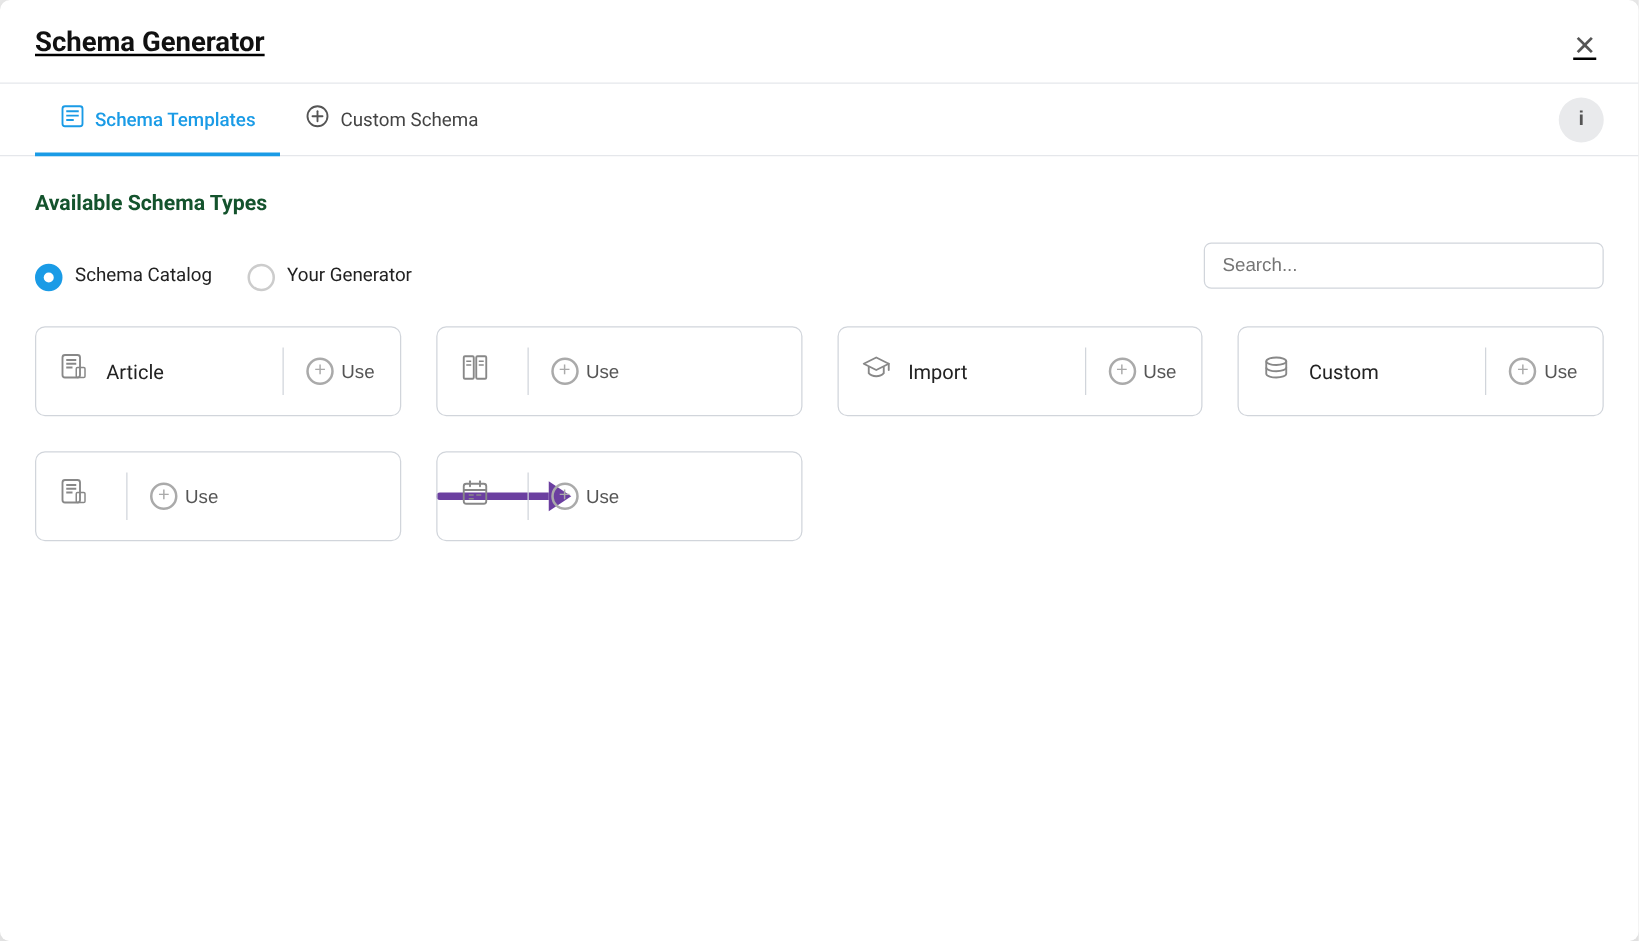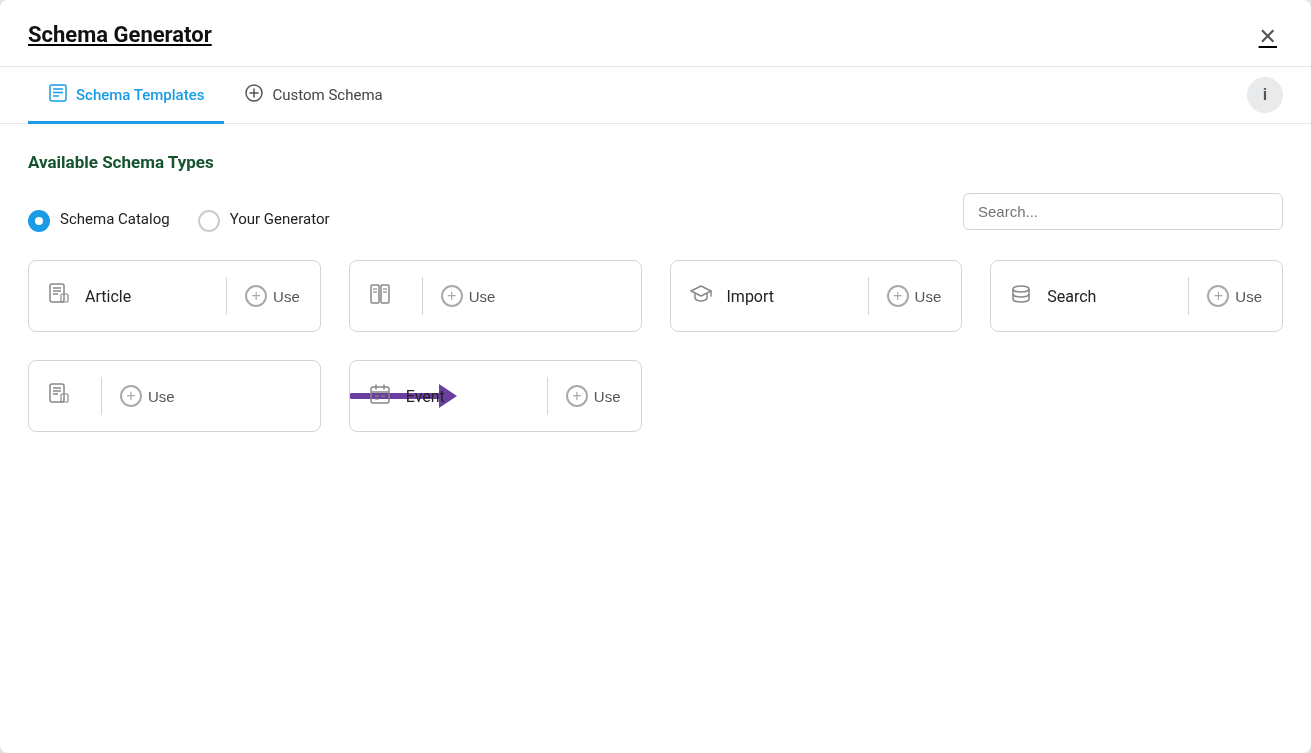--- a/index.html
+++ b/index.html
@@ -332,21 +332,21 @@
       </div>
 
       <div class="card">
         <span class="card-icon">
           <svg width="24" height="24" viewBox="0 0 24 24" fill="none" xmlns="http://www.w3.org/2000/svg">
             <ellipse cx="12" cy="7" rx="8" ry="3" stroke="#888" stroke-width="1.5" fill="none"></ellipse>
             <path d="M4 7v5c0 1.66 3.58 3 8 3s8-1.34 8-3V7" stroke="#888" stroke-width="1.5" fill="none"></path>
             <path d="M4 12v5c0 1.66 3.58 3 8 3s8-1.34 8-3v-5" stroke="#888" stroke-width="1.5" fill="none"></path>
           </svg>
         </span>
-        <span class="card-label">Search</span>
+        <span class="card-label">Custom</span>
         <div class="card-divider"></div>
         <button class="use-btn">
           <span class="plus-circle">+</span>
           <span>Use</span>
         </button>
       </div>
 
       <div class="card" style="position:relative; overflow:visible;">
         <span class="card-icon">
           <svg width="24" height="24" viewBox="0 0 24 24" fill="none" xmlns="http://www.w3.org/2000/svg">
@@ -374,21 +374,20 @@
           <svg width="24" height="24" viewBox="0 0 24 24" fill="none" xmlns="http://www.w3.org/2000/svg">
             <rect x="3" y="5" width="18" height="16" rx="2" stroke="#888" stroke-width="1.5" fill="none"></rect>
             <line x1="3" y1="10" x2="21" y2="10" stroke="#888" stroke-width="1.5"></line>
             <line x1="8" y1="3" x2="8" y2="7" stroke="#888" stroke-width="1.5" stroke-linecap="round"></line>
             <line x1="16" y1="3" x2="16" y2="7" stroke="#888" stroke-width="1.5" stroke-linecap="round"></line>
             <line x1="7" y1="14" x2="11" y2="14" stroke="#888" stroke-width="1.2"></line>
             <line x1="7" y1="17" x2="11" y2="17" stroke="#888" stroke-width="1.2"></line>
             <line x1="13" y1="14" x2="17" y2="14" stroke="#888" stroke-width="1.2"></line>
           </svg>
         </span>
-        <span class="card-label">Event</span>
         <div class="card-divider"></div>
         <button class="use-btn">
           <span class="plus-circle">+</span>
           <span>Use</span>
         </button>
       </div>
 
     </div>
   </div>
 </div>

